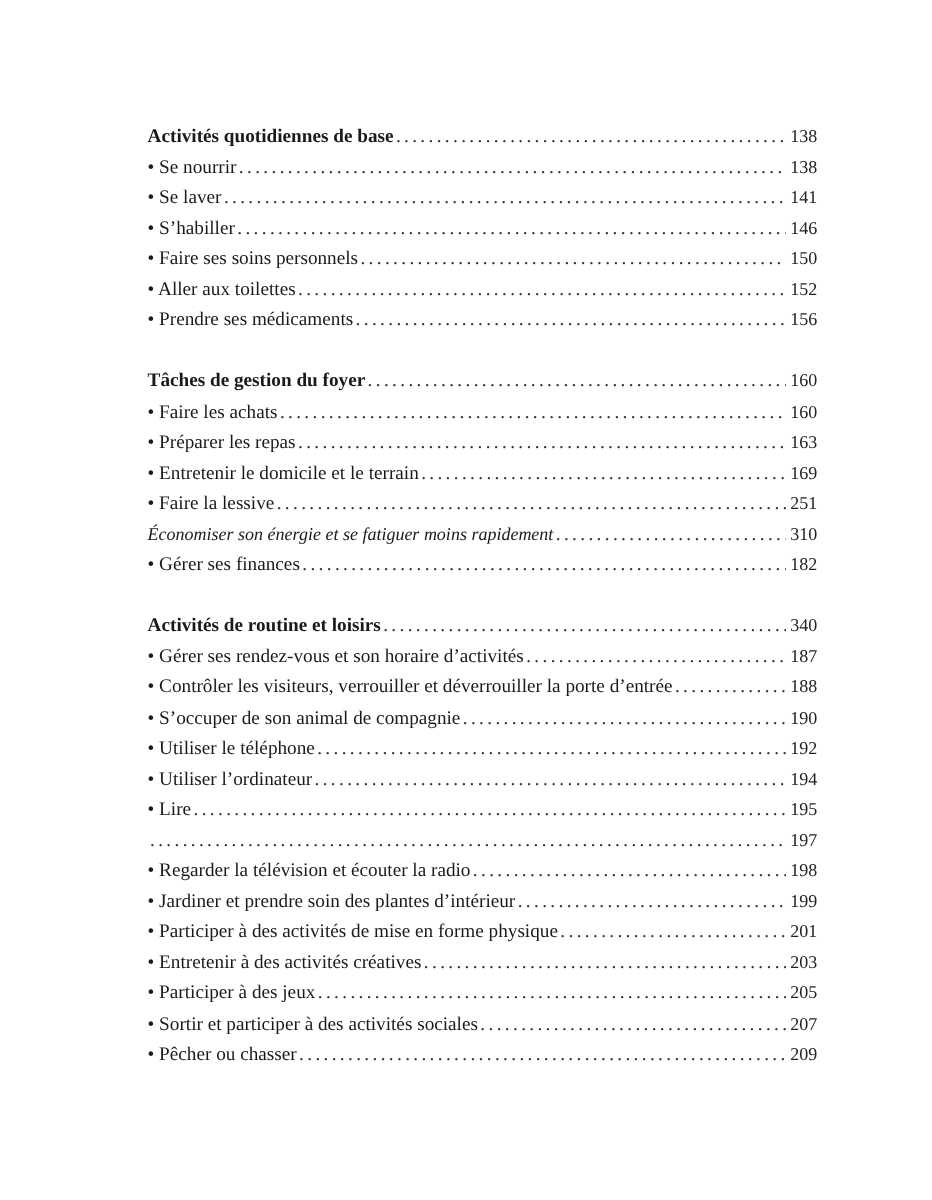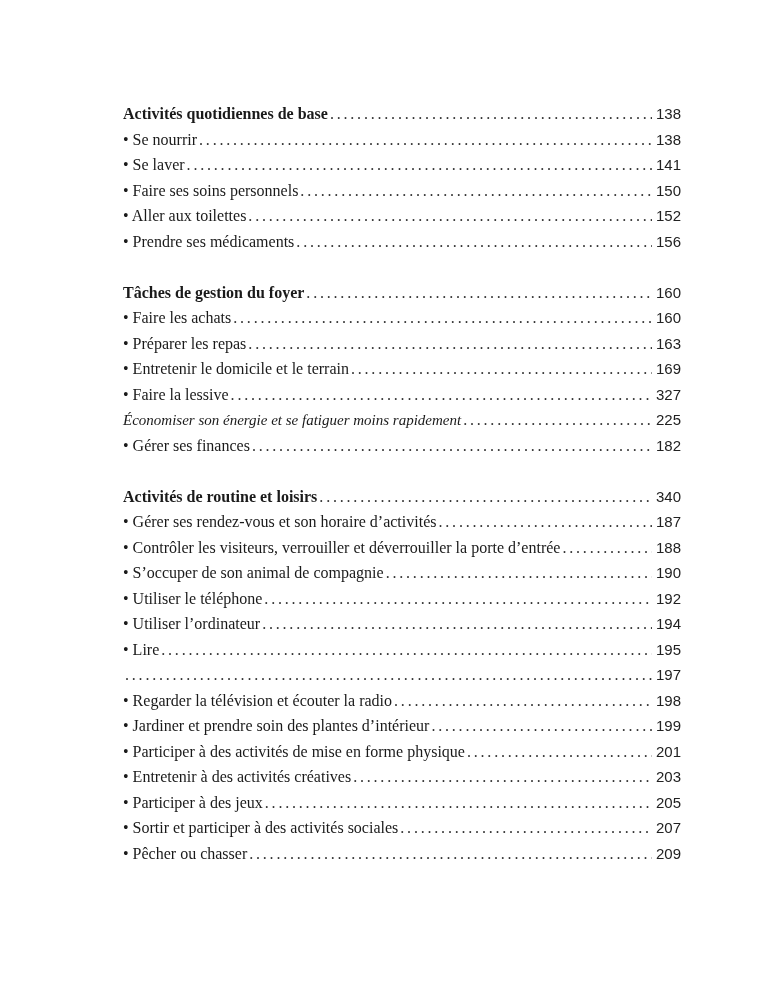--- a/index.html
+++ b/index.html
@@ -20,21 +20,21 @@
       flex: 1 1 auto; overflow: hidden;
       margin: 0 4px 0 2px; letter-spacing: 1.9px; color: #333;
     }
     .row .leader::before {
       content: ". . . . . . . . . . . . . . . . . . . . . . . . . . . . . . . . . . . . . . . . . . . . . . . . . . . . . . . . . . . . . . . . . . . . . . . . . . . . . . . . . . . . . . . . . . . . . . . . . . . . . . . . . . . . . . .";
       letter-spacing: 0px;
       word-spacing: -1.2px;
     }
     .row .page-num {
       flex: 0 0 auto;
-      font-family: Liberation Sans, sans-serif;
+      font-family: Liberation Serif, serif;
       font-size: 15px; color: #222;
     }
     .row.heading .label { font-weight: bold; text-align: right; }
     .row.italic .label { font-style: italic; font-size: 15px; text-align: right; }
   </style>
 </head>
 <body>
 
 <div class="page">
 
@@ -46,20 +46,25 @@
     </div>
     <div class="row">
         <span class="label">• Se nourrir</span>
         <span class="leader"></span>
         <span class="page-num">138</span>
       </div>
     <div class="row">
         <span class="label">• Se laver</span>
         <span class="leader"></span>
         <span class="page-num">141</span>
+      </div>
+    <div class="row">
+        <span class="label">• S’habiller</span>
+        <span class="leader"></span>
+        <span class="page-num">146</span>
       </div>
     <div class="row">
         <span class="label">• Faire ses soins personnels</span>
         <span class="leader"></span>
         <span class="page-num">150</span>
       </div>
     <div class="row">
         <span class="label">• Aller aux toilettes</span>
         <span class="leader"></span>
         <span class="page-num">152</span>
@@ -88,26 +93,26 @@
         <span class="page-num">163</span>
       </div>
     <div class="row">
         <span class="label">• Entretenir le domicile et le terrain</span>
         <span class="leader"></span>
         <span class="page-num">169</span>
       </div>
     <div class="row">
         <span class="label">• Faire la lessive</span>
         <span class="leader"></span>
-        <span class="page-num">327</span>
+        <span class="page-num">251</span>
       </div>
     <div class="row italic">
         <span class="label">Économiser son énergie et se fatiguer moins rapidement</span>
         <span class="leader"></span>
-        <span class="page-num">225</span>
+        <span class="page-num">310</span>
       </div>
     <div class="row">
         <span class="label">• Gérer ses finances</span>
         <span class="leader"></span>
         <span class="page-num">182</span>
       </div>
   </div>
 
   <div class="section">
     <div class="row heading">

